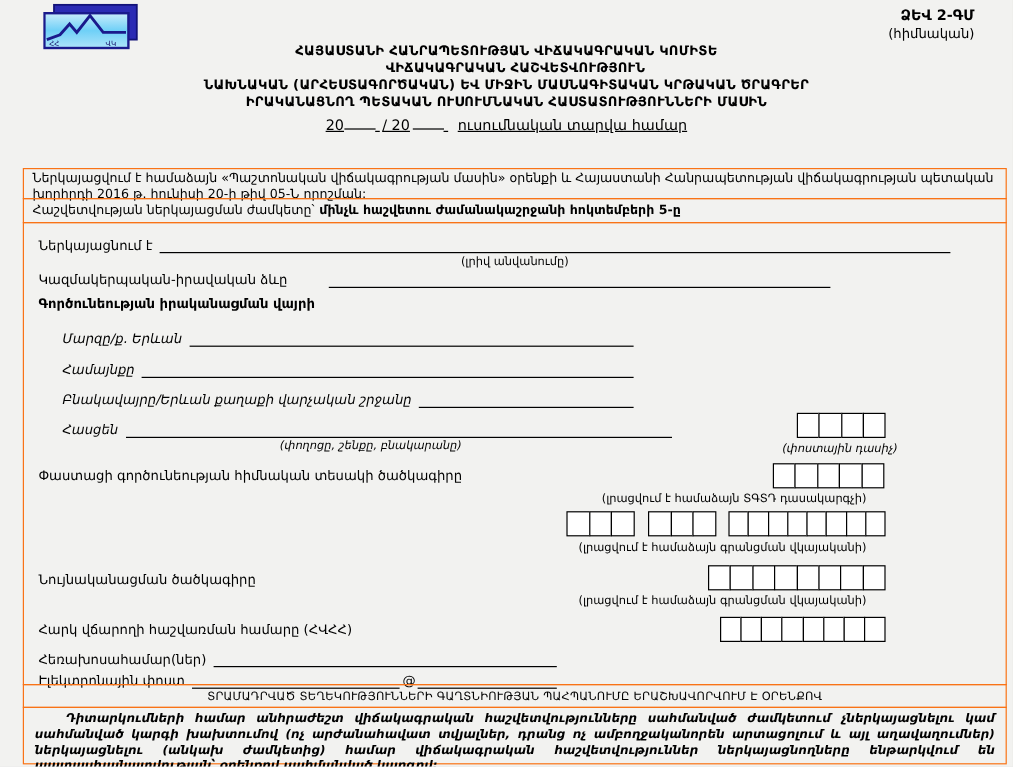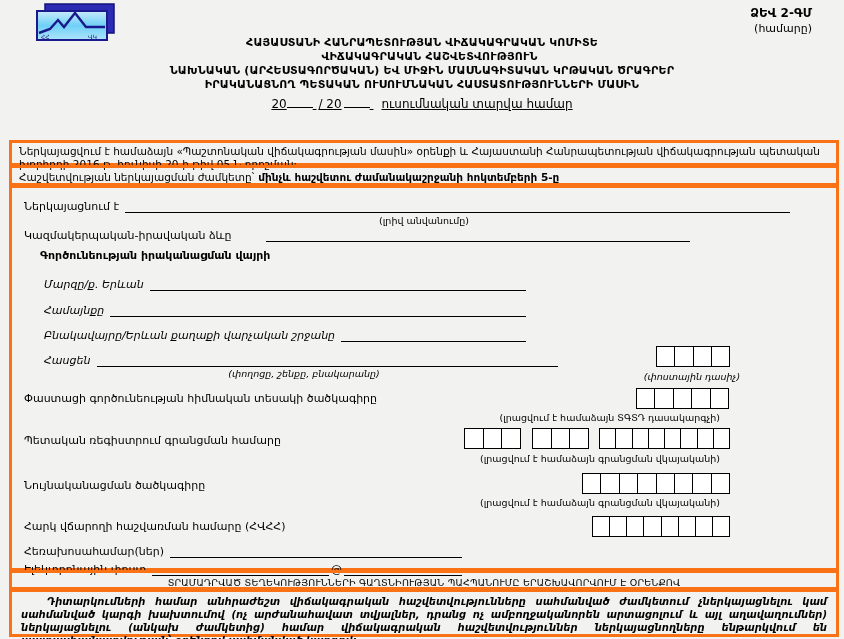--- a/index.html
+++ b/index.html
@@ -1,19 +1,19 @@
 <!DOCTYPE html>
 <html><head>
 <meta charset="utf-8">
 <style>
   html,body{margin:0;padding:0;background:#e8e8e6;}
   .page{position:relative;width:844px;height:639px;background:#f2f2f0;
         font-family:"DejaVu Sans",sans-serif;color:#000;overflow:hidden;}
   .abs{position:absolute;}
-  .bx{position:absolute;left:9px;right:5px;border:3px solid #f97316;box-sizing:border-box;}
+  .bx{position:absolute;left:19px;right:5px;border:1px solid #f97316;box-sizing:border-box;}
   .hdr{left:0;right:0;text-align:center;font-weight:bold;font-size:11px;letter-spacing:.2px;}
   .yearline{left:0;right:0;text-align:center;font-size:12px;}
   .yblank{display:inline-block;width:26px;border-bottom:1px solid #000;height:11px;vertical-align:baseline;}
   .row{position:absolute;display:flex;align-items:flex-end;height:15px;font-size:11px;}
   .row .lbl{white-space:nowrap;}
   .fl{flex:1;border-bottom:1px solid #000;margin-left:6px;height:13px;}
   .ital{font-style:italic;}
   .cells{position:absolute;display:flex;height:21px;background:#fff;box-sizing:border-box;}
   .cells span{flex:1;border:1px solid #000;margin-left:-1px;background:#fff;}
   .cells span:first-child{margin-left:0;}
@@ -40,21 +40,21 @@
           <stop offset="1" stop-color="#aee4fa"></stop>
       </linearGradient>
     </defs>
     <rect x="1" y="8" width="70" height="29" fill="url(#lg)" stroke="#1a1a8c" stroke-width="2"></rect>
     <polyline points="3,30 14,26 22,17 28,24 39,10 50,24 69,24" fill="none" stroke="#1a1a8c" stroke-width="2.4"></polyline>
     <text x="5" y="35.5" font-size="6" fill="#1a1a6e">ՀՀ</text>
     <text x="52" y="35.5" font-size="6" fill="#1a1a6e">ՎԿ</text>
   </svg>
 
   <div class="abs" style="top:6px;right:32px;font-weight:bold;font-size:12px;text-align:center;">ՁԵՎ 2-ԳՄ</div>
-  <div class="abs" style="top:22px;right:32px;font-size:11px;">(համարը)</div>
+  <div class="abs" style="top:22px;right:32px;font-size:11px;">(հիմնական)</div>
 
   <div class="abs hdr" style="top:36px;">ՀԱՅԱՍՏԱՆԻ ՀԱՆՐԱՊԵՏՈՒԹՅԱՆ ՎԻՃԱԿԱԳՐԱԿԱՆ ԿՈՄԻՏԵ</div>
   <div class="abs hdr" style="top:50px;padding-left:15px;">ՎԻՃԱԿԱԳՐԱԿԱՆ ՀԱՇՎԵՏՎՈՒԹՅՈՒՆ</div>
   <div class="abs hdr" style="top:64px;">ՆԱԽՆԱԿԱՆ (ԱՐՀԵՍՏԱԳՈՐԾԱԿԱՆ) ԵՎ ՄԻՋԻՆ ՄԱՍՆԱԳԻՏԱԿԱՆ ԿՐԹԱԿԱՆ ԾՐԱԳՐԵՐ</div>
   <div class="abs hdr" style="top:78px;">ԻՐԱԿԱՆԱՑՆՈՂ ՊԵՏԱԿԱՆ ՈՒՍՈՒՄՆԱԿԱՆ ՀԱՍՏԱՏՈՒԹՅՈՒՆՆԵՐԻ ՄԱՍԻՆ</div>
 
   <div class="abs yearline" style="top:96px;text-decoration:underline;">
     <span>20</span><span class="yblank"></span>
     <span style="margin:0 2px;">/ 20</span><span class="yblank"></span>
     <span style="margin-left:8px;">ուսումնական տարվա համար</span>
@@ -74,21 +74,21 @@
       <span class="lbl">Ներկայացնում է</span>
       <span class="fl"></span>
     </div>
     <div class="cap" style="top:27px;left:0;right:0;text-align:center;">(լրիվ անվանումը)</div>
 
     <div class="row" style="top:39px;left:12px;right:146px;gap:28px;">
       <span class="lbl">Կազմակերպական-իրավական ձևը</span>
       <span class="fl"></span>
     </div>
 
-    <div class="abs" style="top:61px;left:12px;font-weight:bold;font-size:11px;margin-left:16px;">Գործունեության իրականացման վայրի</div>
+    <div class="abs" style="top:61px;left:12px;font-weight:bold;font-size:11px;">Գործունեության իրականացման վայրի</div>
 
     <div class="row ital" style="top:88px;left:32px;right:310px;">
       <span class="lbl">Մարզը/ք. Երևան</span>
       <span class="fl"></span>
     </div>
 
     <div class="row ital" style="top:114px;left:32px;right:310px;">
       <span class="lbl">Համայնքը</span>
       <span class="fl"></span>
     </div>
@@ -115,21 +115,20 @@
     <div class="abs" style="top:204px;left:12px;font-size:11px;">Փաստացի գործունեության հիմնական տեսակի ծածկագիրը</div>
     <div class="cells" style="top:200px;left:624px;width:93px;">
         <span></span>
         <span></span>
         <span></span>
         <span></span>
         <span></span>
       </div>
     <div class="cap" style="top:224px;right:116px;text-align:right;">(լրացվում է համաձայն ՏԳՏԴ դասակարգչի)</div>
 
-    <div class="abs" style="top:246px;left:12px;font-size:11px;">Պետական ռեգիստրում գրանցման համարը</div>
     <div class="cells" style="top:240px;left:452px;width:57px;">
         <span></span>
         <span></span>
         <span></span>
       </div>
     <div class="cells" style="top:240px;left:520px;width:57px;">
         <span></span>
         <span></span>
         <span></span>
       </div>

